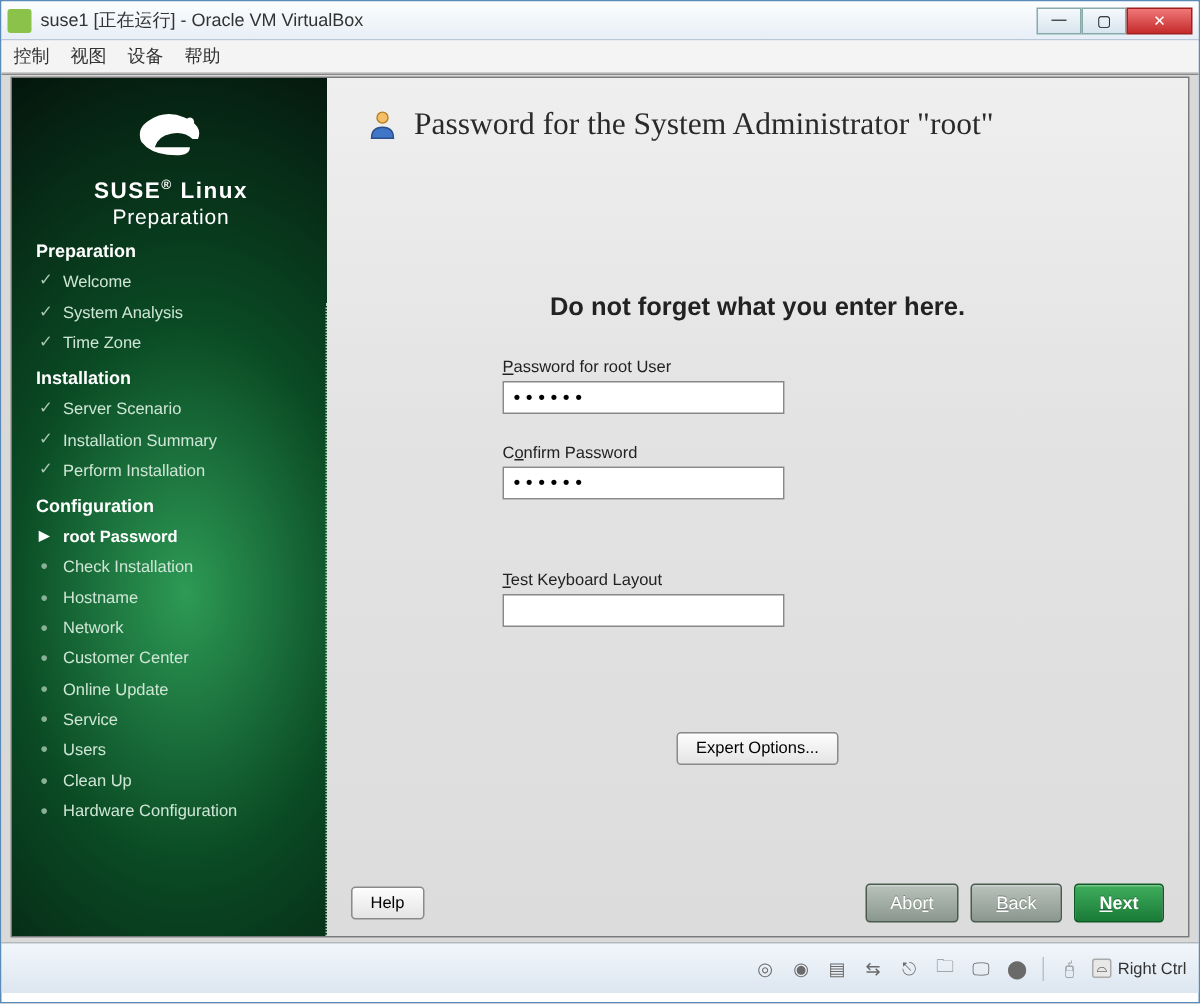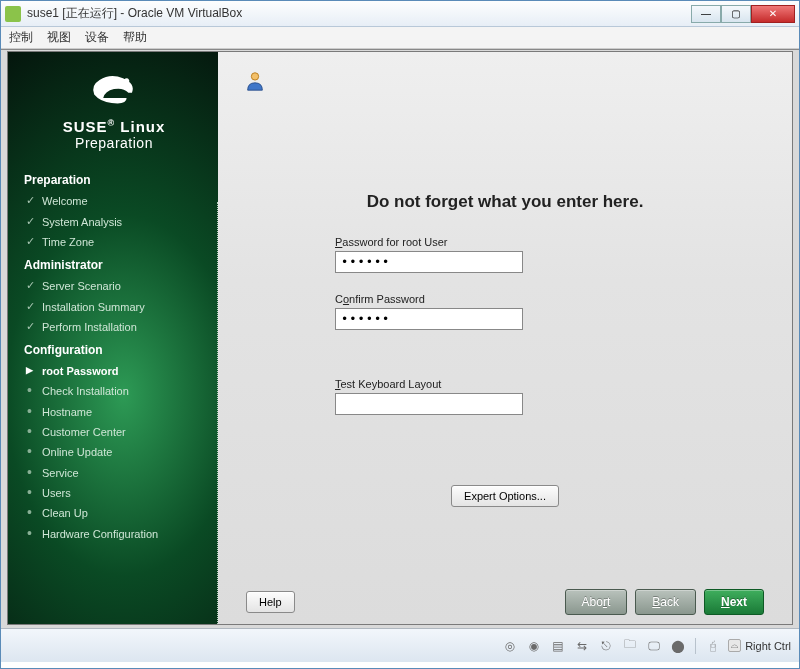--- a/index.html
+++ b/index.html
@@ -18,21 +18,21 @@
 
   
   .vm-area { position:relative; height:579px; background:#d9d9d9; border-top:1px solid #888;}
   .installer { position:absolute; left:6px; top:1px; right:6px; bottom:3px; background:#e8e8e8; border:1px solid #7a7a7a; box-shadow:0 0 0 1px #fff inset;}
   .installer-body { display:flex; height:100%; }
 
   
   .sidebar { width:210px; background: radial-gradient(ellipse 260px 400px at 55% 60%, #2d9a55 0%, #0a4a24 45%, #04120b 100%), #0b2a14; color:#e8f4ec; padding:10px 14px 10px 16px; position:relative; overflow:hidden;}
   .sidebar .chameleon { width:54px; height:48px; margin:4px auto 4px; }
   .sidebar .chameleon svg { width:100%; height:100%; }
-  .brand { text-align:center; font-size:15px; letter-spacing:1px; line-height:1.15; margin-bottom:22px; font-weight:bold; color:#fff;}
+  .brand { text-align:center; font-size:15px; letter-spacing:1px; line-height:1.15; margin-bottom:8px; font-weight:bold; color:#fff;}
   .brand .sub { display:block; font-weight:normal; font-size:14px; letter-spacing:0.5px;}
   .sec-head { font-size:12px; font-weight:bold; color:#fff; margin:6px 0 4px; }
   .steps { list-style:none; margin-bottom:6px;}
   .steps li { font-size:11px; color:#cfe6d6; padding:3px 0 3px 18px; position:relative; line-height:1.3;}
   .steps li .mk { position:absolute; left:2px; top:4px; width:10px; height:10px; }
   .steps li.done .mk::before { content:"✓"; color:#a9c7b3; font-size:11px; position:absolute; left:0; top:-2px;}
   .steps li.current { color:#fff; font-weight:bold;}
   .steps li.current .mk::before { content:"▶"; color:#fff; font-size:9px; position:absolute; left:0; top:0;}
   .steps li.todo .mk::before { content:"•"; color:#89b096; font-size:14px; position:absolute; left:1px; top:-4px;}
   .sidebar .divider { border-right:1px dotted #bcd2c2; position:absolute; right:0; top:150px; bottom:0; width:0;}
@@ -45,21 +45,21 @@
   .hint { text-align:center; font-size:17px; color:#222; font-weight:bold; margin-bottom:24px;}
   .form { width:340px; margin:0 auto;}
   .fld-label { font-size:11px; color:#222; margin-bottom:3px; display:block; text-decoration:underline; text-decoration-color:transparent;}
   .fld-label .ul { text-decoration:underline;}
   .txtinput { width:188px; height:22px; border:1px solid #888; background:#fff; padding:2px 5px; font-size:12px; margin-bottom:20px; font-family:monospace; letter-spacing:1px;}
   .txtinput.wide { width:188px;}
   .expert-row { text-align:center; margin-top:50px;}
   .btn { background:linear-gradient(#fdfdfd,#e4e4e4); border:1px solid #8a8a8a; border-radius:3px; padding:4px 12px; font-size:11px; cursor:pointer; box-shadow:0 1px 0 #fff inset;}
 
   
-  .bottombar { position:absolute; left:0; right:0; bottom:0; height:44px; display:flex; align-items:center; padding:0 28px; gap:8px;}
+  .bottombar { position:absolute; left:0; right:0; bottom:0; height:44px; display:flex; align-items:center; padding:0 16px; gap:8px;}
   .bottombar .help { margin-right:auto;}
   .navbtn { background:linear-gradient(#a9bdb0,#6f8a77); border:1px solid #4a5a4f; color:#fff; border-radius:3px; padding:5px 16px; font-size:12px; cursor:pointer; text-shadow:0 -1px 0 rgba(0,0,0,.3); box-shadow:0 1px 0 rgba(255,255,255,.3) inset;}
   .navbtn.next { background:linear-gradient(#3fae5d,#1a7a37); border-color:#0e5a25; font-weight:bold;}
   .navbtn.back,.navbtn.abort { background:linear-gradient(#b9c2bc,#8a978e);}
   .navbtn .ul { text-decoration:underline;}
 
   
   .statusbar { height:34px; background:linear-gradient(#f2f6fb,#dce6f0); border-top:1px solid #b0b8c0; display:flex; align-items:center; justify-content:flex-end; padding:0 8px; gap:6px;}
   .st-icon { width:18px; height:18px; display:flex; align-items:center; justify-content:center; color:#6a6a6a; cursor:pointer;}
   .st-sep { width:1px; height:16px; background:#b8c2cc; margin:0 2px;}
@@ -102,50 +102,52 @@
             <span class="sub">Preparation</span>
           </div>
 
           <div class="sec-head">Preparation</div>
           <ul class="steps">
             <li class="done"><span class="mk"></span><span>Welcome</span></li>
             <li class="done"><span class="mk"></span><span>System Analysis</span></li>
             <li class="done"><span class="mk"></span><span>Time Zone</span></li>
           </ul>
 
-          <div class="sec-head">Administrator</div>
+          <div class="sec-head">Installation</div>
           <ul class="steps">
             <li class="done"><span class="mk"></span><span>Server Scenario</span></li>
             <li class="done"><span class="mk"></span><span>Installation Summary</span></li>
             <li class="done"><span class="mk"></span><span>Perform Installation</span></li>
           </ul>
 
           <div class="sec-head">Configuration</div>
           <ul class="steps">
             <li class="current"><span class="mk"></span><span>root Password</span></li>
             <li class="todo"><span class="mk"></span><span>Check Installation</span></li>
             <li class="todo"><span class="mk"></span><span>Hostname</span></li>
+            <li class="todo"><span class="mk"></span><span>Network</span></li>
             <li class="todo"><span class="mk"></span><span>Customer Center</span></li>
             <li class="todo"><span class="mk"></span><span>Online Update</span></li>
             <li class="todo"><span class="mk"></span><span>Service</span></li>
             <li class="todo"><span class="mk"></span><span>Users</span></li>
             <li class="todo"><span class="mk"></span><span>Clean Up</span></li>
             <li class="todo"><span class="mk"></span><span>Hardware Configuration</span></li>
           </ul>
           <div class="divider"></div>
         </div>
 
         <div class="main">
           <div class="heading">
             <span class="uicon">
               <svg viewBox="0 0 24 24">
                   <circle cx="12" cy="7" r="4" fill="#f3c069" stroke="#b87b1a"></circle>
                   <path d="M4 22 Q4 14 12 14 Q20 14 20 22 Z" fill="#3f76c8" stroke="#2a4f8a"></path>
                 </svg>
             </span>
+            <h1>Password for the System Administrator "root"</h1>
           </div>
 
           <div style="height:60px"></div>
           <div class="hint">Do not forget what you enter here.</div>
 
           <div class="form">
             <label class="fld-label"><span class="ul">P</span><span>assword for root User</span></label>
             <input class="txtinput" type="text" value="••••••" style="">
 
             <label class="fld-label">C<span class="ul">o</span>nfirm Password</label>

